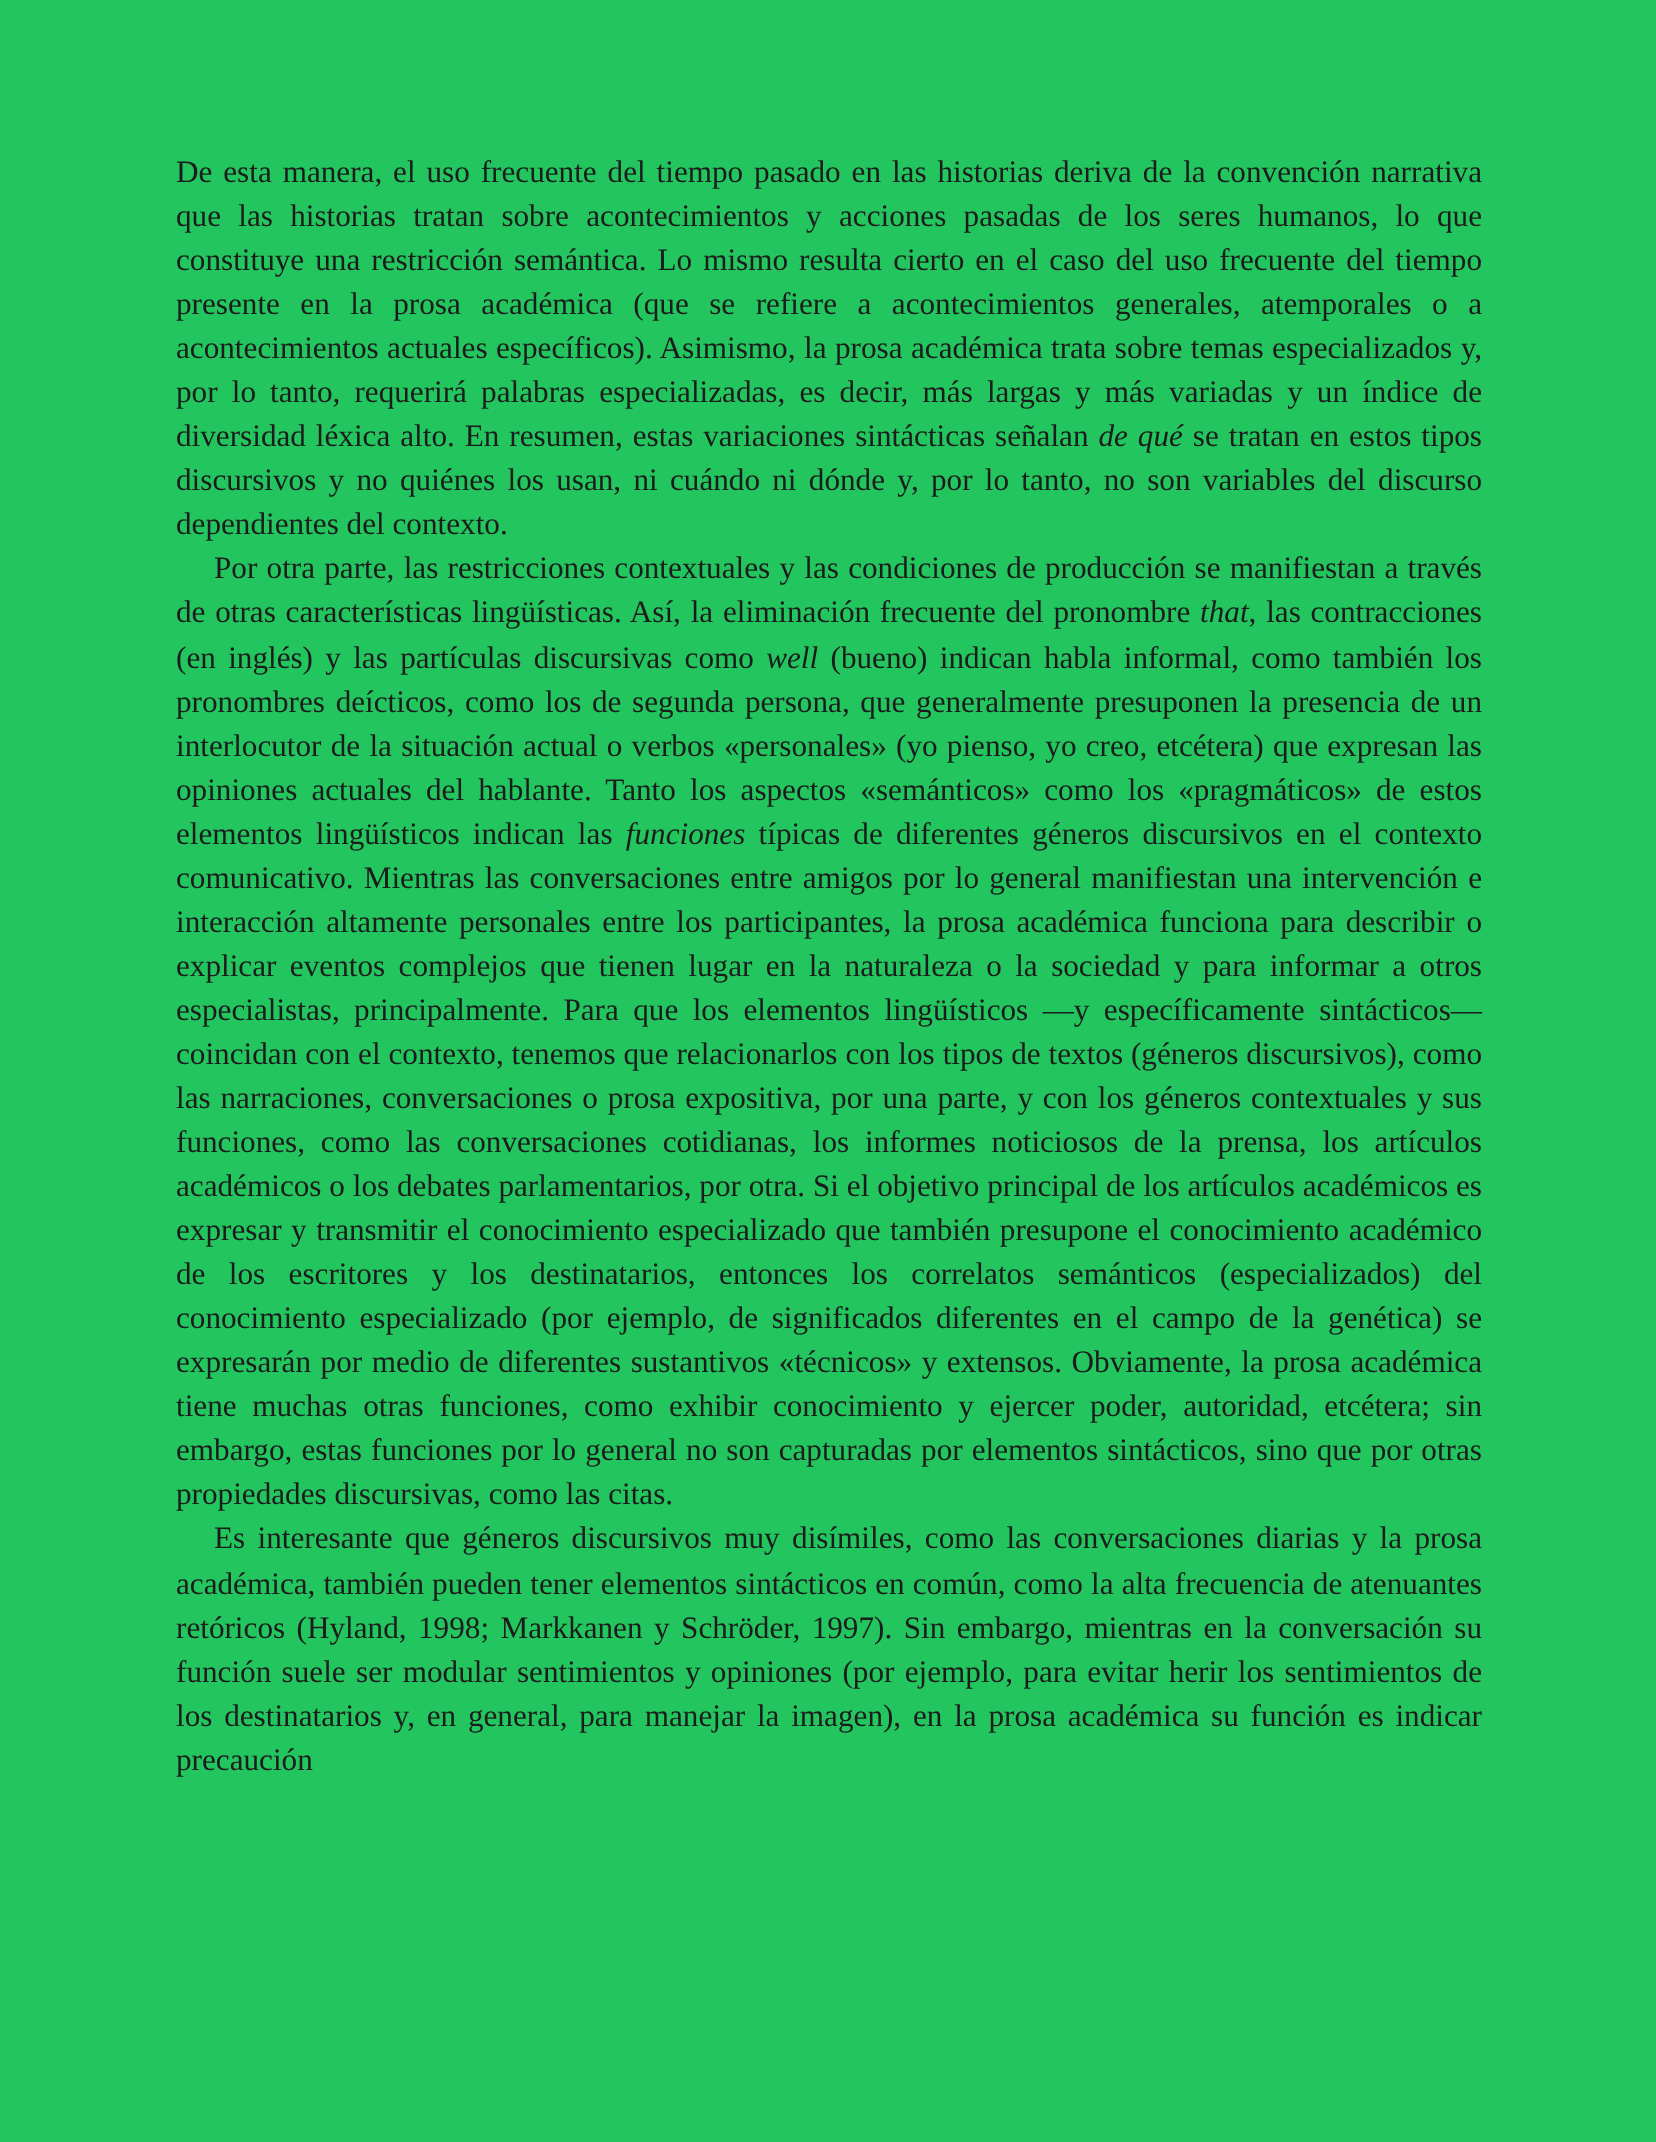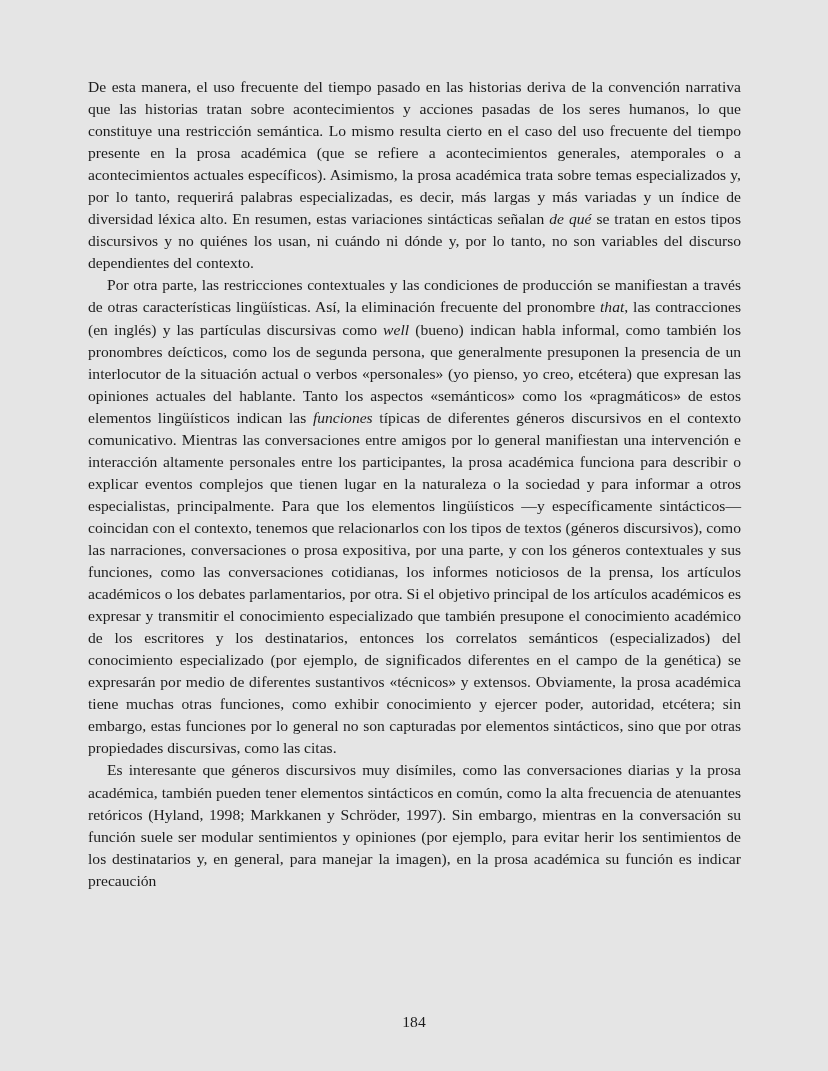--- a/index.html
+++ b/index.html
@@ -4,21 +4,21 @@
 <style>
   html, body {
     margin: 0;
     padding: 0;
     background: #ffffff;
   }
   .page {
     position: relative;
     width: 828px;
     height: 1071px;
-    background: #e5e5e5;
+    background: #22c55e;
     overflow: hidden;
     font-family: "Liberation Serif", "DejaVu Serif", serif;
     color: #1a1a1a;
   }
   .text-block {
     position: absolute;
     left: 88px;
     top: 76px;
     width: 653px;
   }
@@ -54,15 +54,14 @@
 <body>
 
 <div class="page">
 
   <div class="text-block">
       <p class="para">De esta manera, el uso frecuente del tiempo pasado en las historias deriva de la convención narrativa que las historias tratan sobre acontecimientos y acciones pasadas de los seres humanos, lo que constituye una restricción semántica. Lo mismo resulta cierto en el caso del uso frecuente del tiempo presente en la prosa académica (que se refiere a acontecimientos generales, atemporales o a acontecimientos actuales específicos). Asimismo, la prosa académica trata sobre temas especializados y, por lo tanto, requerirá palabras especializadas, es decir, más largas y más variadas y un índice de diversidad léxica alto. En resumen, estas variaciones sintácticas señalan <i>de qué</i> se tratan en estos tipos discursivos y no quiénes los usan, ni cuándo ni dónde y, por lo tanto, no son variables del discurso dependientes del contexto.</p>
       <p class="para indent">Por otra parte, las restricciones contextuales y las condiciones de producción se manifiestan a través de otras características lingüísticas. Así, la eliminación frecuente del pronombre <i>that</i>, las contracciones (en inglés) y las partículas discursivas como <i>well</i> (bueno) indican habla informal, como también los pronombres deícticos, como los de segunda persona, que generalmente presuponen la presencia de un interlocutor de la situación actual o verbos «personales» (yo pienso, yo creo, etcétera) que expresan las opiniones actuales del hablante. Tanto los aspectos «semánticos» como los «pragmáticos» de estos elementos lingüísticos indican las <i>funciones</i> típicas de diferentes géneros discursivos en el contexto comunicativo. Mientras las conversaciones entre amigos por lo general manifiestan una intervención e interacción altamente personales entre los participantes, la prosa académica funciona para describir o explicar eventos complejos que tienen lugar en la naturaleza o la sociedad y para informar a otros especialistas, principalmente. Para que los elementos lingüísticos —y específicamente sintácticos— coincidan con el contexto, tenemos que relacionarlos con los tipos de textos (géneros discursivos), como las narraciones, conversaciones o prosa expositiva, por una parte, y con los géneros contextuales y sus funciones, como las conversaciones cotidianas, los informes noticiosos de la prensa, los artículos académicos o los debates parlamentarios, por otra. Si el objetivo principal de los artículos académicos es expresar y transmitir el conocimiento especializado que también presupone el conocimiento académico de los escritores y los destinatarios, entonces los correlatos semánticos (especializados) del conocimiento especializado (por ejemplo, de significados diferentes en el campo de la genética) se expresarán por medio de diferentes sustantivos «técnicos» y extensos. Obviamente, la prosa académica tiene muchas otras funciones, como exhibir conocimiento y ejercer poder, autoridad, etcétera; sin embargo, estas funciones por lo general no son capturadas por elementos sintácticos, sino que por otras propiedades discursivas, como las citas.</p>
       <p class="para indent">Es interesante que géneros discursivos muy disímiles, como las conversaciones diarias y la prosa académica, también pueden tener elementos sintácticos en común, como la alta frecuencia de atenuantes retóricos (Hyland, 1998; Markkanen y Schröder, 1997). Sin embargo, mientras en la conversación su función suele ser modular sentimientos y opiniones (por ejemplo, para evitar herir los sentimientos de los destinatarios y, en general, para manejar la imagen), en la prosa académica su función es indicar precaución</p>
     </div>
 
-  <div class="page-number">184</div>
 
 </div>
 
 </body></html>

